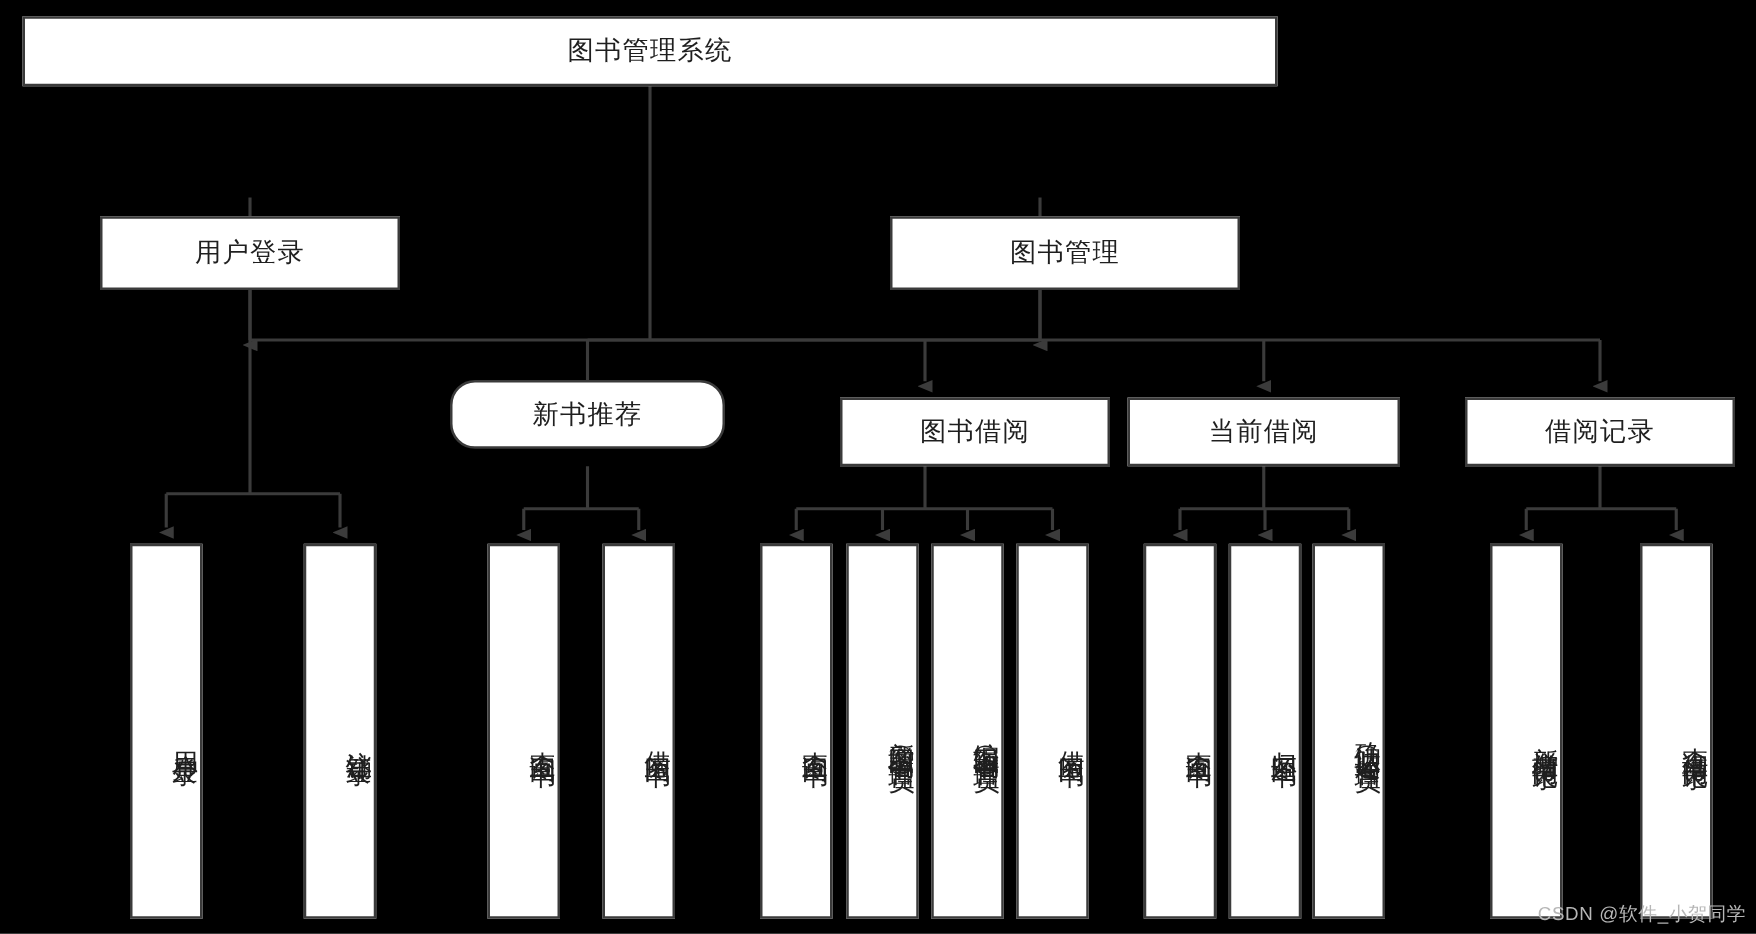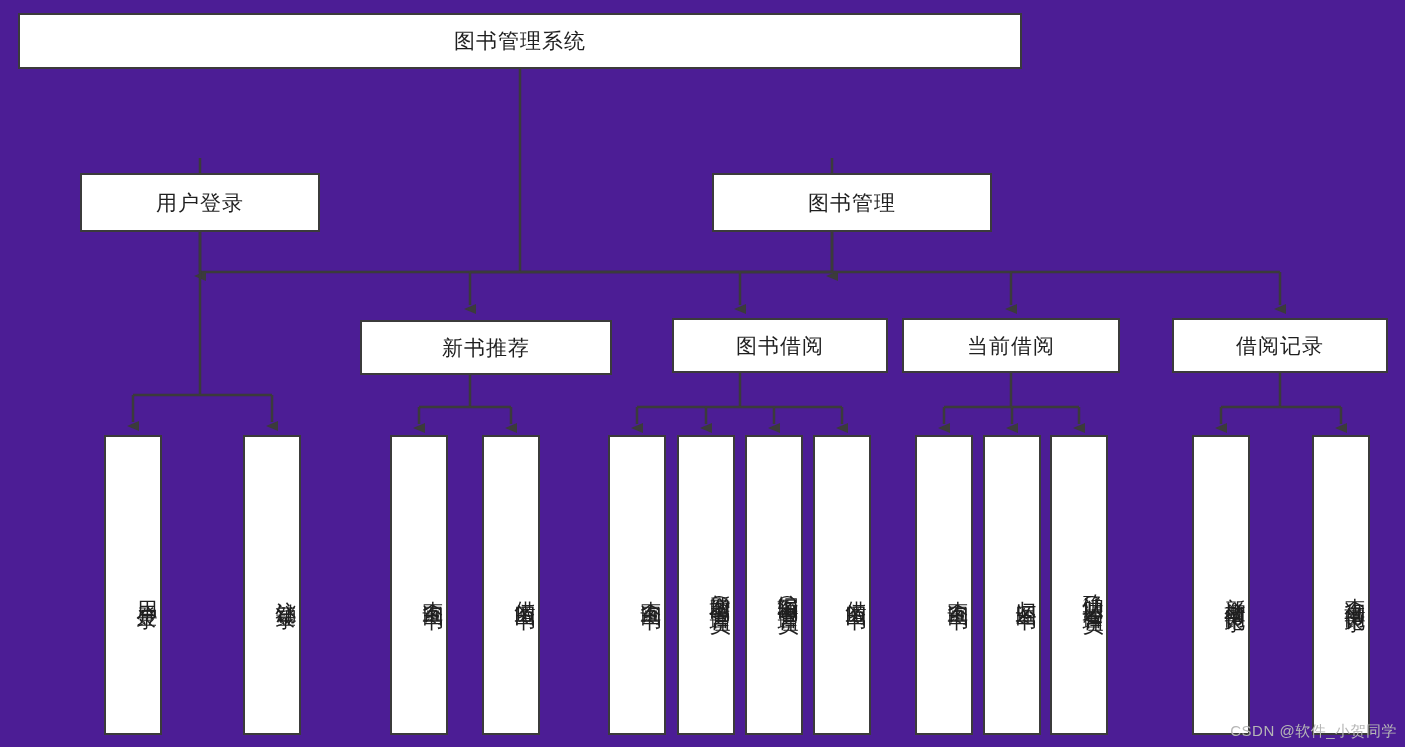--- a/index.html
+++ b/index.html
@@ -10,21 +10,21 @@
   body {
     width: 1405px;
     height: 747px;
     font-family: "Liberation Sans", "DejaVu Sans", sans-serif;
     overflow: hidden;
   }
   #diagram-root {
     position: relative;
     width: 1405px;
     height: 747px;
-    background: #4c1d95;
+    background: #000000;
   }
   svg.tree-canvas {
     position: absolute;
     top: 0;
     left: 0;
     width: 1405px;
     height: 747px;
   }
   .node-box {
     position: absolute;
@@ -138,21 +138,21 @@
     <span class="node-label">图书管理系统</span>
   </div>
 
   <div class="node-box horizontal" style="left:80px; top:173px; width:240px; height:59px;">
     <span class="node-label">用户登录</span>
   </div>
   <div class="node-box horizontal" style="left:712px; top:173px; width:280px; height:59px;">
     <span class="node-label">图书管理</span>
   </div>
 
-  <div class="node-box horizontal" style="left:360px; top:320px; width:252px; height:55px;">
+  <div class="node-box horizontal" style="left:360px; top:304px; width:220px; height:55px;border-radius:20px;">
     <span class="node-label">新书推荐</span>
   </div>
   <div class="node-box horizontal" style="left:632px; top:318px; width:216px; height:55px;margin-left:40px;">
     <span class="node-label">图书借阅</span>
   </div>
   <div class="node-box horizontal" style="left:902px; top:318px; width:218px; height:55px;">
     <span class="node-label">当前借阅</span>
   </div>
   <div class="node-box horizontal" style="left:1172px; top:318px; width:216px; height:55px;">
     <span class="node-label">借阅记录</span>

